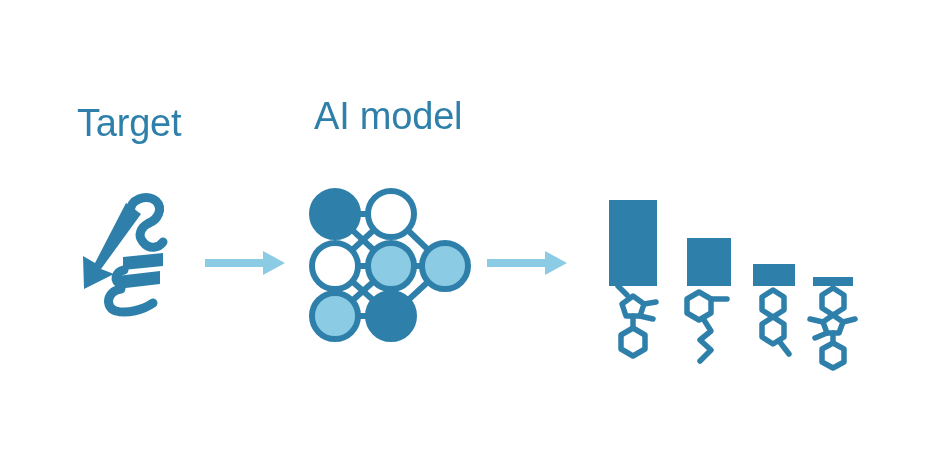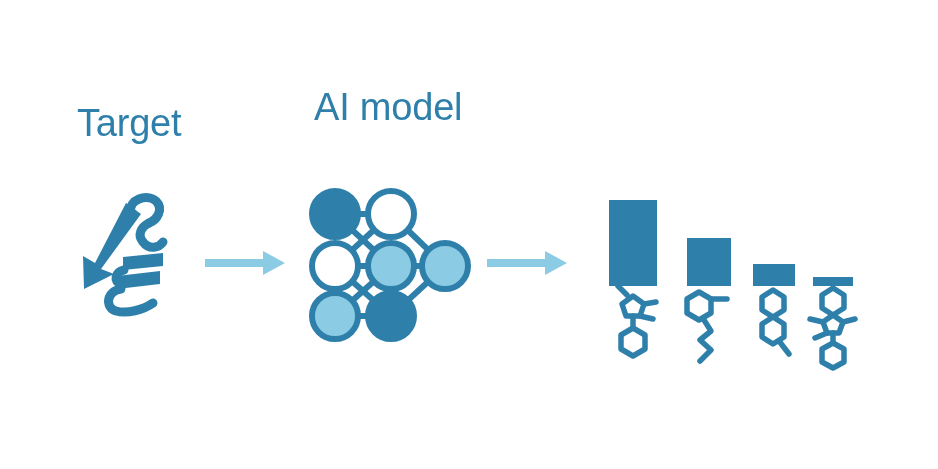--- a/index.html
+++ b/index.html
@@ -24,21 +24,21 @@
   .panel-title {
     position: absolute;
     font-size: 38px;
     font-weight: 400;
     color: #2E80AB;
     white-space: nowrap;
     letter-spacing: -0.2px;
     line-height: 1;
   }
   #title-target   { left: 68px;  top: 104px; }
-  #title-model    { left: 305px; top: 88px; text-align: right; }
+  #title-model    { left: 305px; top: 97px; text-align: right; }
   #title-affinity { left: 548px; top: 104px; }
 
   .figure { position: absolute; }
   #fig-protein  { left: 62px;  top: 190px; }
   #fig-network  { left: 298px; top: 186px; }
   #fig-affinity { left: 578px; top: 186px; }
 
   .arrow { position: absolute; }
   #arrow-1 { left: 196px; top: 248px; }
   #arrow-2 { left: 478px; top: 248px; }

